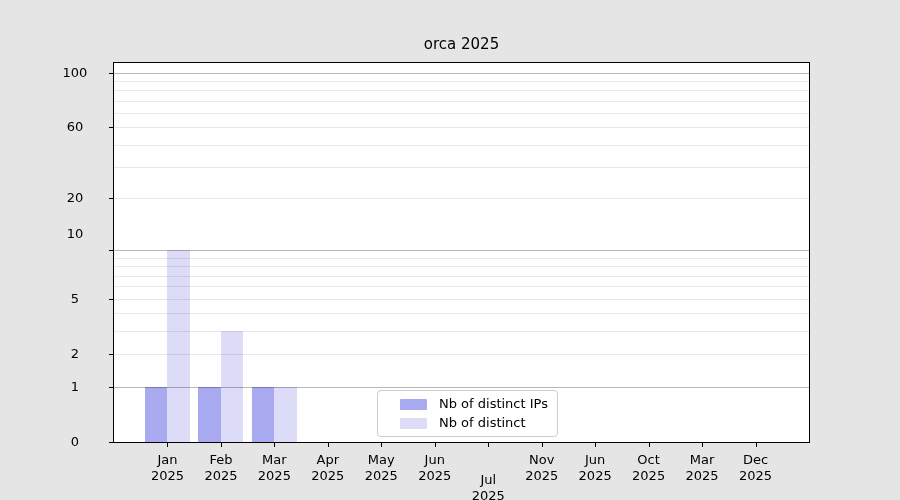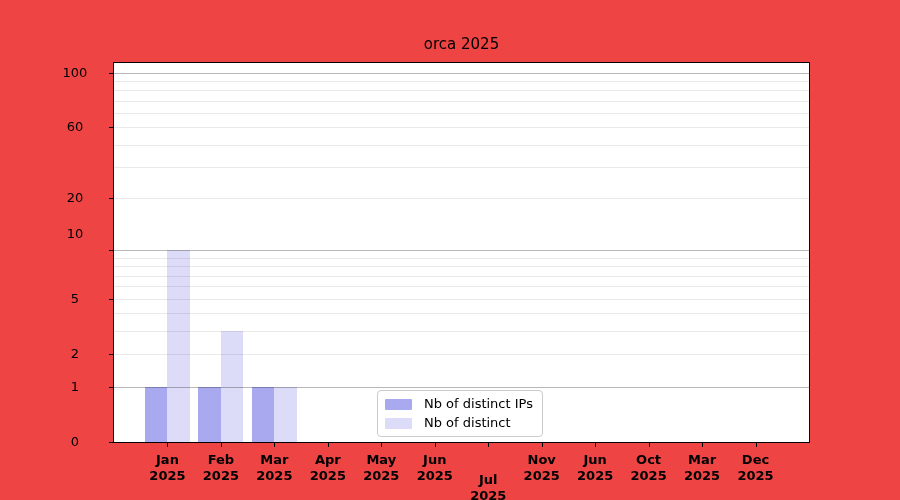--- a/index.html
+++ b/index.html
@@ -6,21 +6,21 @@
     margin: 0;
     padding: 0;
     background: #ffffff;
     font-family: "DejaVu Sans", sans-serif;
     color: #000000;
   }
   #figure {
     position: relative;
     width: 900px;
     height: 500px;
-    background: #ef4444;
+    background: #e5e5e5;
     overflow: hidden;
   }
   #chart-title {
     position: absolute;
     left: 113px;
     top: 36px;
     width: 697px;
     text-align: center;
     font-size: 15px;
     line-height: 16px;
@@ -49,21 +49,21 @@
     height: 1px;
   }
   #legend {
     position: absolute;
     z-index: 3;
     left: 263px;
     top: 327px;
     background: #ffffff;
     border: 1px solid #cccccc;
     border-radius: 4px;
-    padding: 5px 9px 5px 7px;
+    padding: 5px 9px 5px 22px;
     display: flex;
     flex-direction: column;
     gap: 3px;
   }
   .legend-row {
     display: flex;
     align-items: center;
     height: 16px;
     white-space: nowrap;
   }
@@ -84,21 +84,20 @@
     text-align: center;
     font-size: 13px;
     line-height: 16px;
   }
   .x-tick-label {
     position: absolute;
     width: 64px;
     text-align: center;
     font-size: 13px;
     line-height: 15.5px;
-    font-weight: bold;
   }
   .tick-mark {
     position: absolute;
     background: #000000;
   }
 </style>
 </head>
 <body>
 
 <div id="figure">

